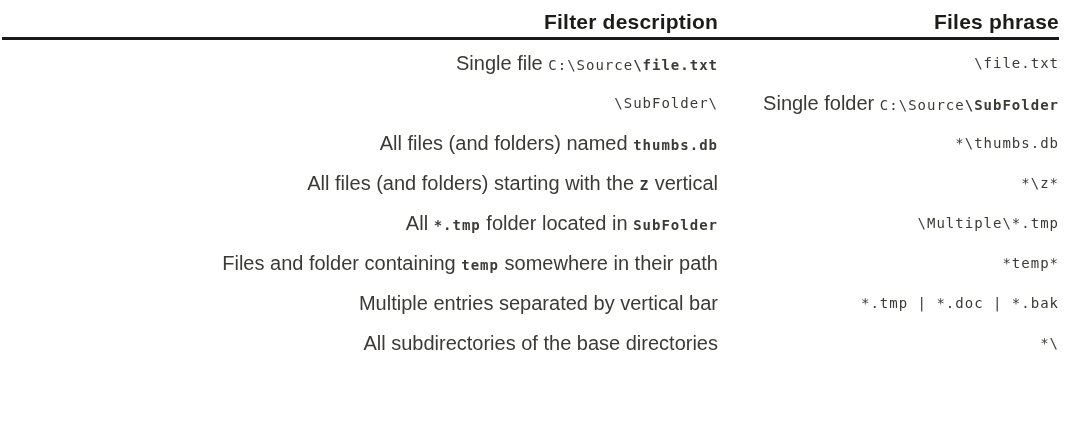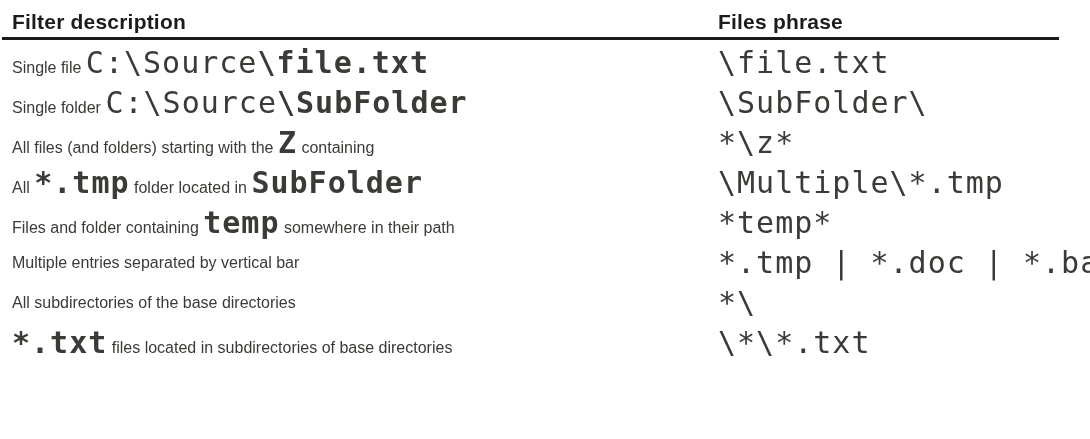--- a/index.html
+++ b/index.html
@@ -13,20 +13,21 @@
   body{
     width:1090px;height:439px;
     background:var(--bg);
     overflow:hidden;
     font-family:"Liberation Sans","DejaVu Sans",sans-serif;
     color:var(--text);
   }
   .doc{
     margin-left:2px;
     width:1057px;
+    text-align:right;
   }
   .hdr-row{
     display:grid;
     grid-template-columns:706px 1fr;
     padding:7px 0 0 10px;
     border-bottom:3px solid var(--rule);
     line-height:30px;
   }
   .hdr-cell{
     font-size:21px;
@@ -39,64 +40,64 @@
     display:grid;
     grid-template-columns:706px 1fr;
     padding-left:10px;
     line-height:40px;
     height:40px;
     white-space:nowrap;
   }
   .cell{overflow:visible;}
   .sans{
     font-family:"Liberation Sans","DejaVu Sans",sans-serif;
-    font-size:16px;
+    font-size:20px;
   }
   .mono,.monob{
     font-family:"DejaVu Sans Mono","Liberation Mono",monospace;
-    font-size:30px;
+    font-size:14px;
     letter-spacing:1px;
   }
   .monob{font-weight:bold;}
 </style>
 </head>
 <body>
 
 <div class="doc">
   <div class="hdr-row">
     <div class="hdr-cell">Filter description</div>
     <div class="hdr-cell">Files phrase</div>
   </div>
   <div class="rows" id="rows">
       <div class="row">
         <div class="cell"><span class="sans">Single file </span><span class="mono">C:\Source</span><span class="monob">\file.txt</span></div>
         <div class="cell"><span class="mono">\file.txt</span></div>
       </div>
       <div class="row">
+        <div class="cell"><span class="mono">\SubFolder\</span></div>
         <div class="cell"><span class="sans">Single folder </span><span class="mono">C:\Source</span><span class="monob">\SubFolder</span></div>
-        <div class="cell"><span class="mono">\SubFolder\</span></div>
       </div>
       <div class="row">
-        <div class="cell"><span class="sans">All files (and folders) starting with the </span><span class="monob">Z</span><span class="sans"> containing</span></div>
+        <div class="cell"><span class="sans">All files (and folders) named </span><span class="monob">thumbs.db</span></div>
+        <div class="cell"><span class="mono">*\thumbs.db</span></div>
+      </div>
+      <div class="row">
+        <div class="cell"><span class="sans">All files (and folders) starting with the </span><span class="monob">Z</span><span class="sans"> vertical</span></div>
         <div class="cell"><span class="mono">*\z*</span></div>
       </div>
       <div class="row">
         <div class="cell"><span class="sans">All </span><span class="monob">*.tmp</span><span class="sans"> folder located in </span><span class="monob">SubFolder</span></div>
         <div class="cell"><span class="mono">\Multiple\*.tmp</span></div>
       </div>
       <div class="row">
         <div class="cell"><span class="sans">Files and folder containing </span><span class="monob">temp</span><span class="sans"> somewhere in their path</span></div>
         <div class="cell"><span class="mono">*temp*</span></div>
       </div>
       <div class="row">
         <div class="cell"><span class="sans">Multiple entries separated by vertical bar</span></div>
         <div class="cell"><span class="mono">*.tmp | *.doc | *.bak</span></div>
       </div>
       <div class="row">
         <div class="cell"><span class="sans">All subdirectories of the base directories</span></div>
         <div class="cell"><span class="mono">*\</span></div>
       </div>
-      <div class="row">
-        <div class="cell"><span class="monob">*.txt</span><span class="sans"> files located in subdirectories of base directories</span></div>
-        <div class="cell"><span class="mono">\*\*.txt</span></div>
-      </div>
     </div>
 </div>
 
 </body></html>

